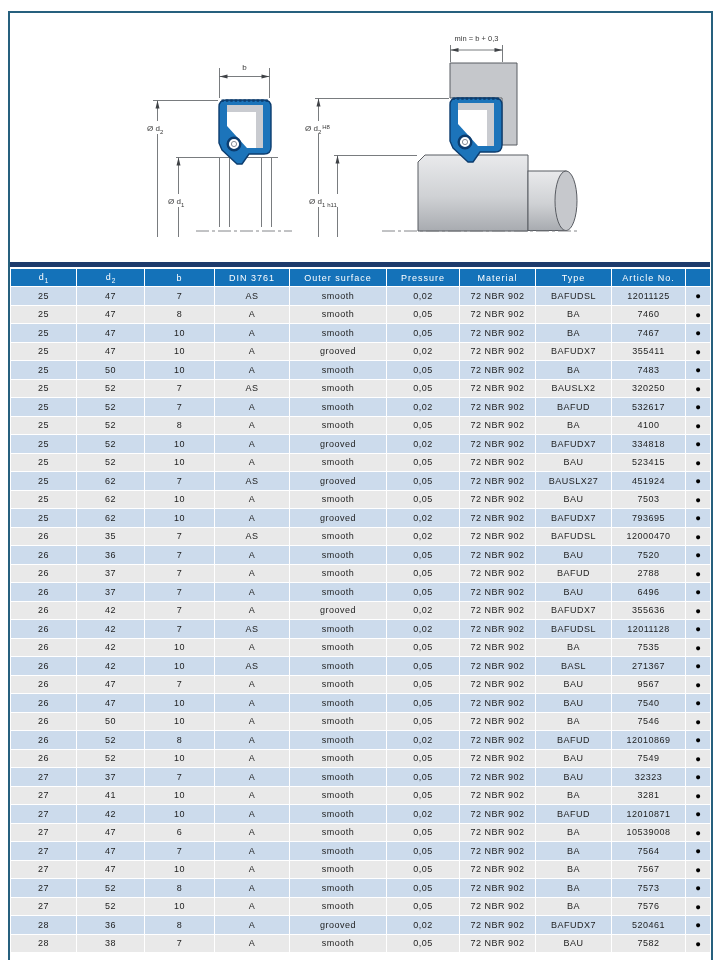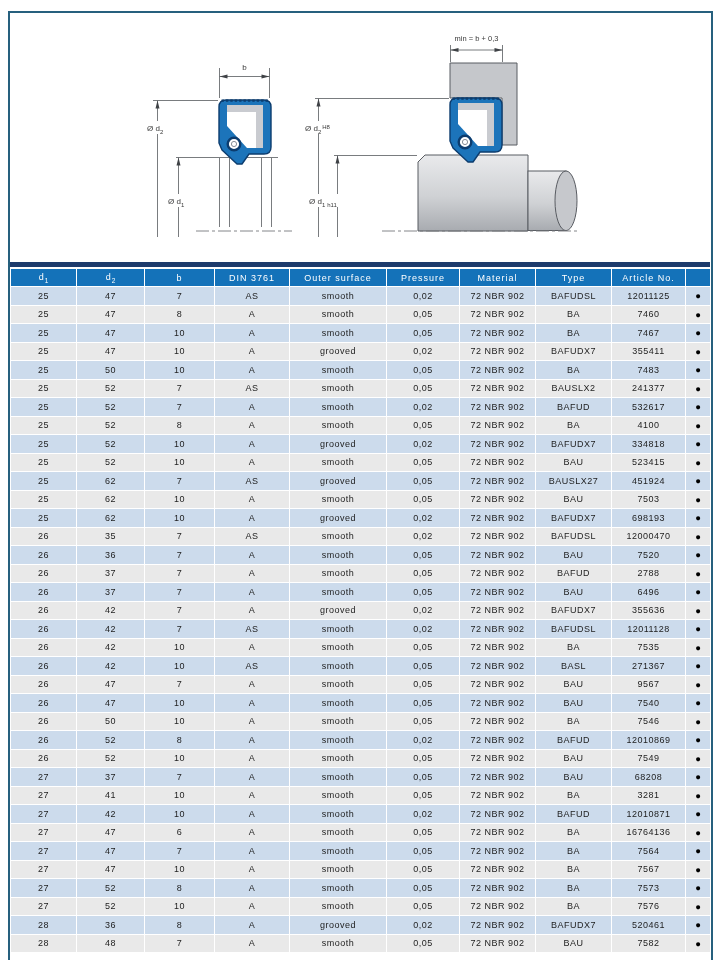--- a/index.html
+++ b/index.html
@@ -233,21 +233,21 @@
   </tr>
           <tr class="row-b">
     <td>25</td>
     <td>52</td>
     <td>7</td>
     <td>AS</td>
     <td>smooth</td>
     <td>0,05</td>
     <td>72 NBR 902</td>
     <td>BAUSLX2</td>
-    <td>241377</td>
+    <td>320250</td>
     <td class="dot">●</td>
   </tr>
           <tr class="row-a">
     <td>25</td>
     <td>52</td>
     <td>7</td>
     <td>A</td>
     <td>smooth</td>
     <td>0,02</td>
     <td>72 NBR 902</td>
@@ -317,21 +317,21 @@
   </tr>
           <tr class="row-a">
     <td>25</td>
     <td>62</td>
     <td>10</td>
     <td>A</td>
     <td>grooved</td>
     <td>0,02</td>
     <td>72 NBR 902</td>
     <td>BAFUDX7</td>
-    <td>698193</td>
+    <td>793695</td>
     <td class="dot">●</td>
   </tr>
           <tr class="row-b">
     <td>26</td>
     <td>35</td>
     <td>7</td>
     <td>AS</td>
     <td>smooth</td>
     <td>0,02</td>
     <td>72 NBR 902</td>
@@ -485,21 +485,21 @@
   </tr>
           <tr class="row-a">
     <td>27</td>
     <td>37</td>
     <td>7</td>
     <td>A</td>
     <td>smooth</td>
     <td>0,05</td>
     <td>72 NBR 902</td>
     <td>BAU</td>
-    <td>68208</td>
+    <td>32323</td>
     <td class="dot">●</td>
   </tr>
           <tr class="row-b">
     <td>27</td>
     <td>41</td>
     <td>10</td>
     <td>A</td>
     <td>smooth</td>
     <td>0,05</td>
     <td>72 NBR 902</td>
@@ -521,21 +521,21 @@
   </tr>
           <tr class="row-b">
     <td>27</td>
     <td>47</td>
     <td>6</td>
     <td>A</td>
     <td>smooth</td>
     <td>0,05</td>
     <td>72 NBR 902</td>
     <td>BA</td>
-    <td>16764136</td>
+    <td>10539008</td>
     <td class="dot">●</td>
   </tr>
           <tr class="row-a">
     <td>27</td>
     <td>47</td>
     <td>7</td>
     <td>A</td>
     <td>smooth</td>
     <td>0,05</td>
     <td>72 NBR 902</td>
@@ -586,21 +586,21 @@
     <td>A</td>
     <td>grooved</td>
     <td>0,02</td>
     <td>72 NBR 902</td>
     <td>BAFUDX7</td>
     <td>520461</td>
     <td class="dot">●</td>
   </tr>
           <tr class="row-b">
     <td>28</td>
-    <td>48</td>
+    <td>38</td>
     <td>7</td>
     <td>A</td>
     <td>smooth</td>
     <td>0,05</td>
     <td>72 NBR 902</td>
     <td>BAU</td>
     <td>7582</td>
     <td class="dot">●</td>
   </tr>
         </tbody>

